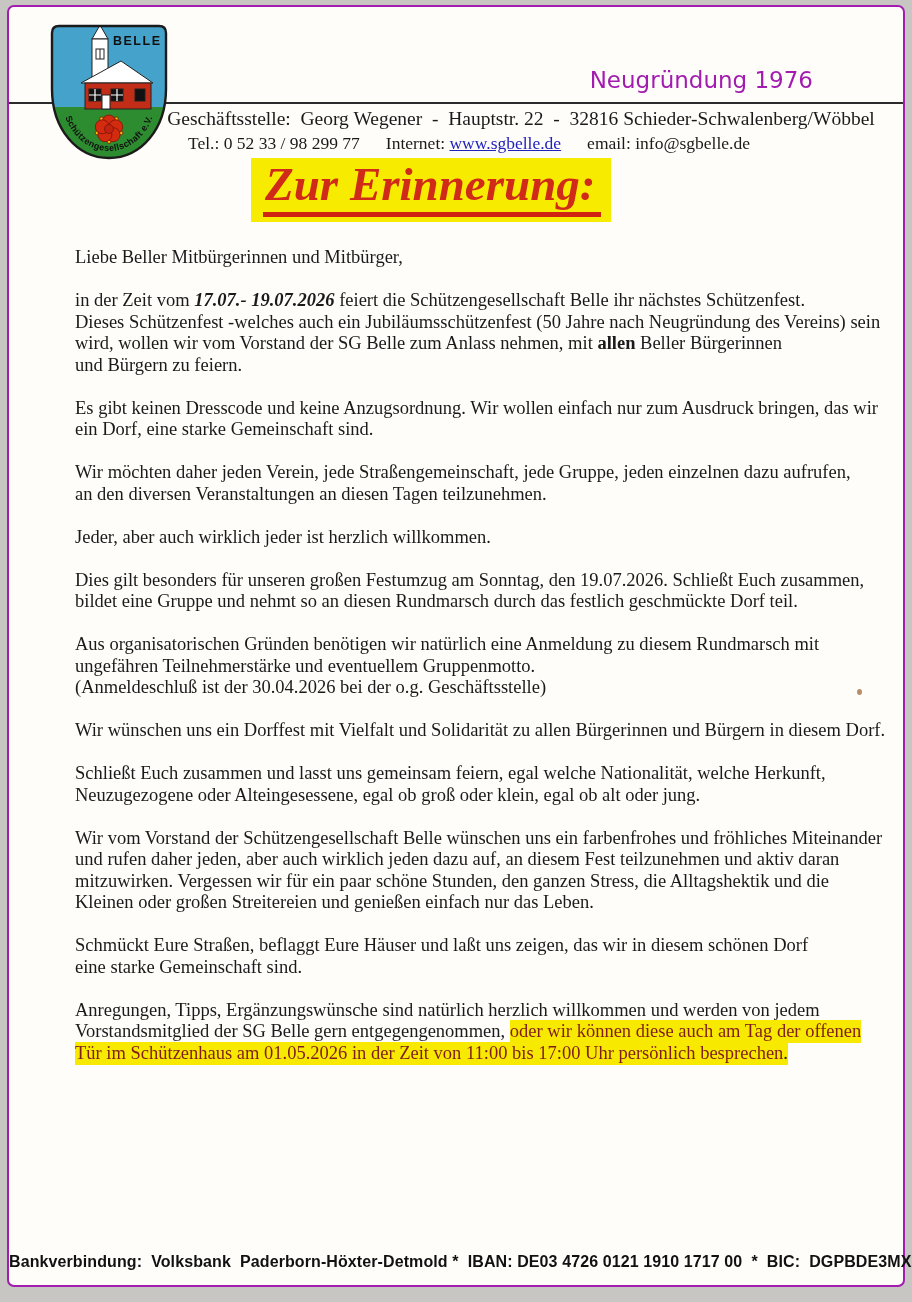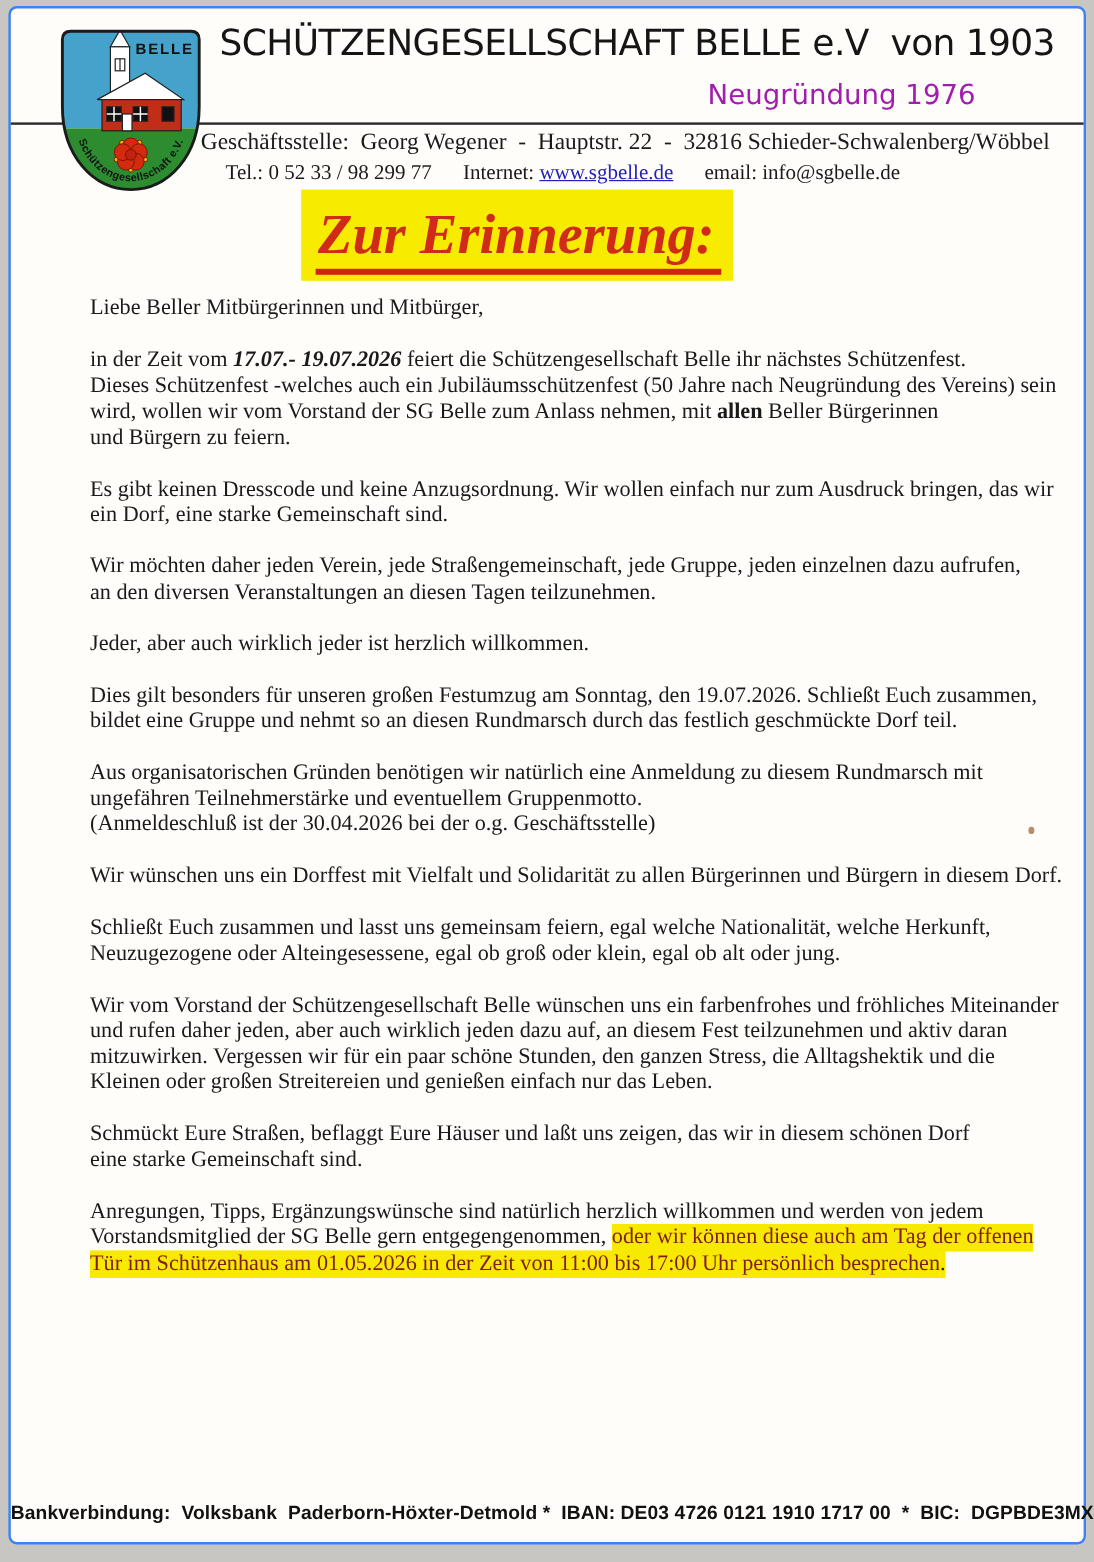--- a/index.html
+++ b/index.html
@@ -4,21 +4,21 @@
 <style>
   html,body{margin:0;padding:0;}
   body{
     width:912px;height:1302px;position:relative;overflow:hidden;
     background:#c7c6c2;
     font-family:"Liberation Serif", serif;
     color:#1a1a1a;
   }
   .page{
     position:absolute;left:7px;top:5px;width:894px;height:1278px;
-    background:#fefdfa;border:2px solid #3b82f6;border-radius:7px;
+    background:#fefdfa;border:2px solid #a21caf;border-radius:7px;
   }
   
   .header-rule{position:absolute;left:0;top:95px;width:100%;height:2px;background:#2b2b2b;z-index:1;}
   .logo{position:absolute;left:40px;top:16px;width:120px;height:138px;z-index:2;}
   .org-title{
     position:absolute;left:152px;top:12px;width:740px;text-align:center;
     font-family:"DejaVu Sans", sans-serif;font-size:30px;font-weight:500;
     white-space:pre;letter-spacing:-0.5px;color:#151515;
   }
   .org-subtitle{
@@ -30,21 +30,21 @@
     font-size:19.5px;white-space:pre;
   }
   .contact-line{
     position:absolute;left:90px;top:126px;width:740px;
     display:flex;justify-content:center;gap:26px;font-size:17.5px;white-space:pre;
   }
   .weblink{color:#2222bb;text-decoration:underline;}
   
   .banner{
     position:absolute;left:242px;top:151px;
-    background:#f7ec00;padding:15px 10px 5px 12px;z-index:3;
+    background:#f7ec00;padding:3px 10px 5px 12px;z-index:3;
   }
   .banner-text{
     display:inline-block;
     font-family:"Liberation Serif", serif;font-style:italic;font-weight:bold;
     font-size:47px;line-height:1.02;color:#d02a18;
     border-bottom:5px solid #cf2412;padding:0 6px 3px 2px;
   }
   
   .letter{position:absolute;left:66px;top:240px;font-size:18.5px;line-height:21.5px;}
   .para{margin:0 0 21.5px 0;white-space:pre-wrap;}
@@ -113,21 +113,20 @@
         <circle cx="60" cy="106" r="4.5" fill="#c22210"></circle>
       </g>
       <text x="64" y="22" font-family="Liberation Sans, sans-serif" font-size="12.5" font-weight="bold" letter-spacing="1.5" fill="#111">BELLE</text>
       <text font-family="Liberation Sans, sans-serif" font-size="9" font-weight="bold" fill="#111" letter-spacing="0.3">
         <textPath href="#crestArc" startOffset="50%" text-anchor="middle">Schützengesellschaft e.V.</textPath>
       </text>
     </g>
     <path d="M10,3 H110 Q117,3 117,10 V66 C117,106 92,135 60,135 C28,135 3,106 3,66 V10 Q3,3 10,3 Z" fill="none" stroke="#1b1b1b" stroke-width="2.4"></path>
   </svg>
 
-  <div class="org-title">SCHÜTZENGESELLSCHAFT BELLE e.V  von 1903</div>
   <div class="org-subtitle">Neugründung 1976</div>
   <div class="office-line">Geschäftsstelle:  Georg Wegener  -  Hauptstr. 22  -  32816 Schieder-Schwalenberg/Wöbbel</div>
 
   <div class="contact-line">
     <span>Tel.: 0 52 33 / 98 299 77</span>
     <span><span>Internet: </span><span class="weblink">www.sgbelle.de</span></span>
     <span><span>email: </span><span>info@sgbelle.de</span></span>
   </div>
 
   <div class="banner">

